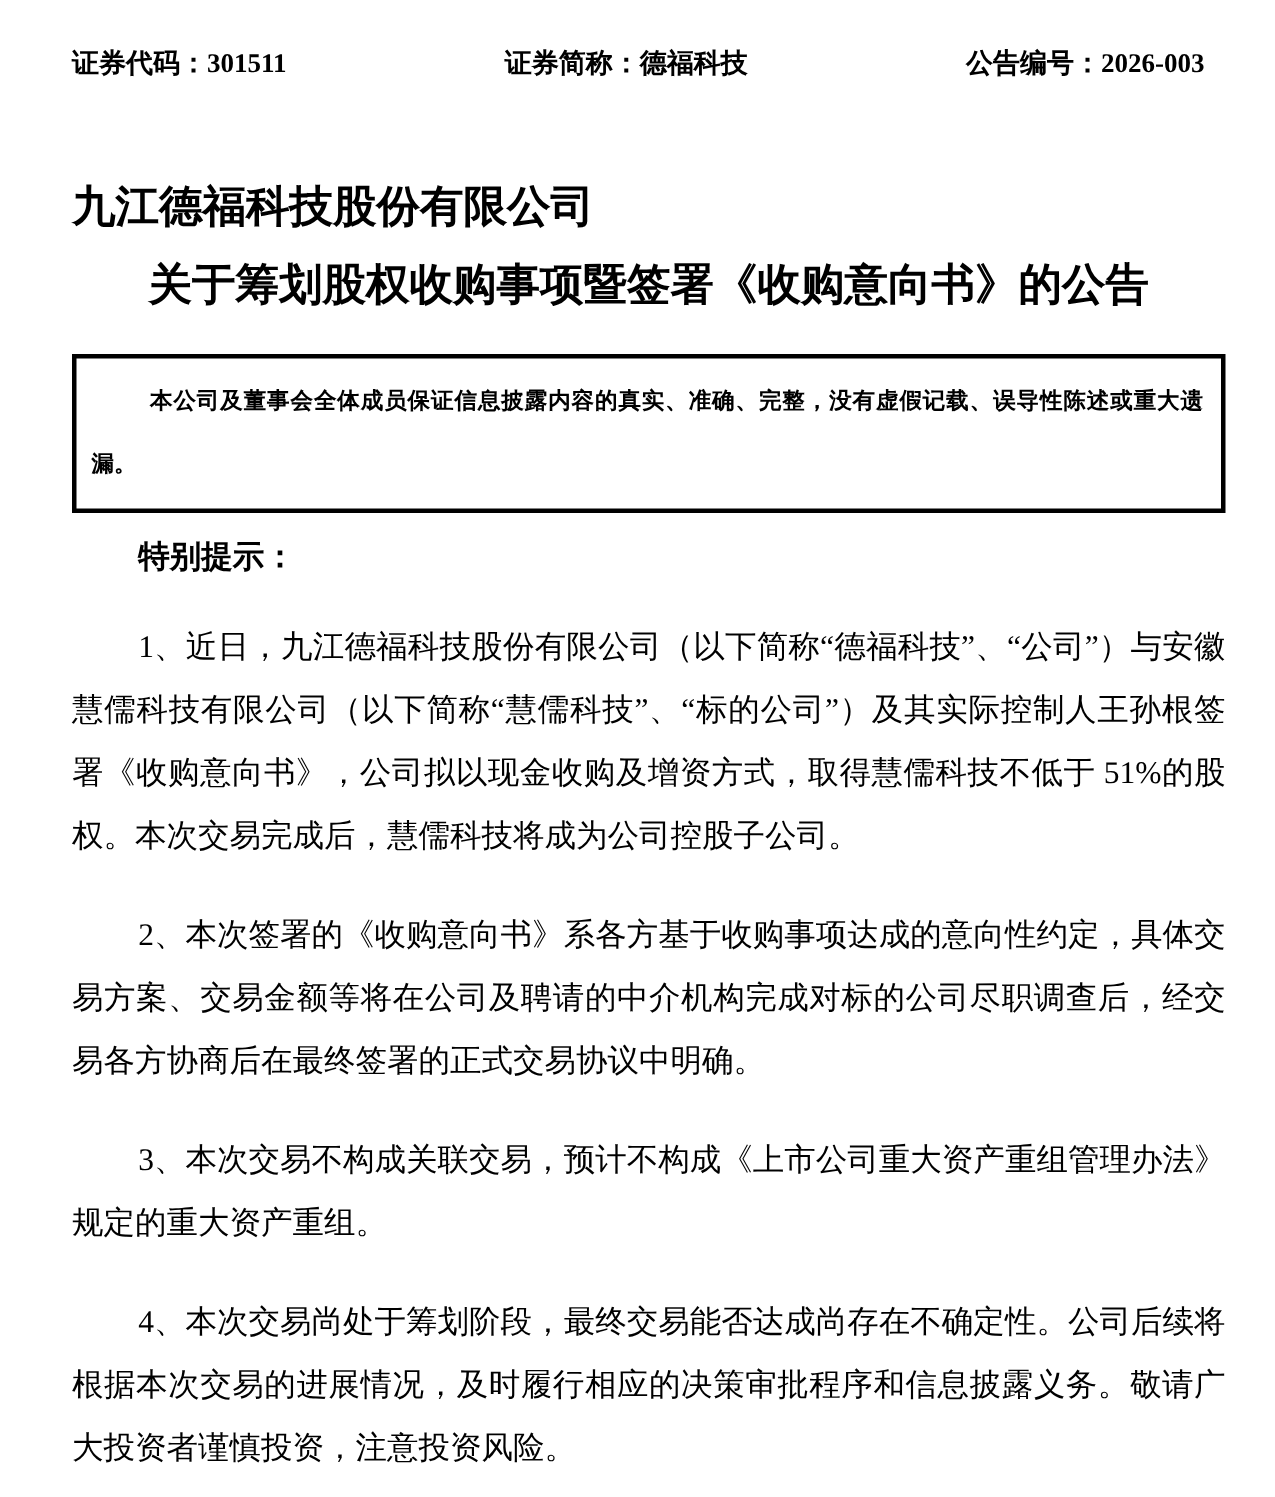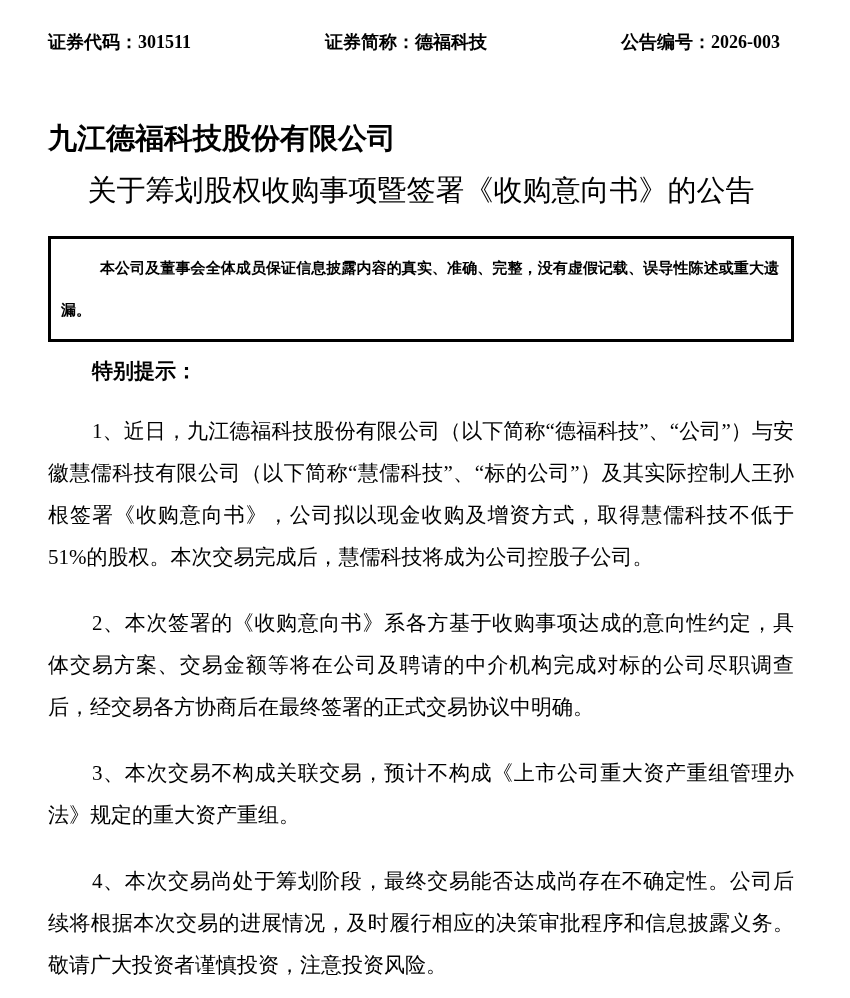--- a/index.html
+++ b/index.html
@@ -8,42 +8,42 @@
     width: 850px;
     height: 998px;
     background: #ffffff;
     color: #000000;
     font-family: "Liberation Serif", "DejaVu Serif", serif;
     overflow: hidden;
   }
   .page {
     width: 850px;
     height: 710px;
-    padding: 30px 56px 0 48px;
+    padding: 30px 33px 0 48px;
   }
   .doc-header {
     display: flex;
     justify-content: space-between;
     align-items: baseline;
     font-size: 18px;
     font-weight: bold;
     padding-right: 14px;
   }
   .doc-header span { white-space: nowrap; }
   .title-line-1 {
     text-align: left;
     font-size: 29px;
     font-weight: bold;
     margin: 66px 0 0 0;
     line-height: 36px;
   }
   .title-line-2 {
     text-align: center;
     font-size: 29px;
-    font-weight: normal;
+    font-weight: bold;
     margin: 16px 0 0 0;
     line-height: 36px;
   }
   .disclaimer-box {
     border: 3px solid #000000;
     margin-top: 28px;
     padding: 8px 12px 8px 10px;
   }
   .disclaimer-box p {
     margin: 0;

